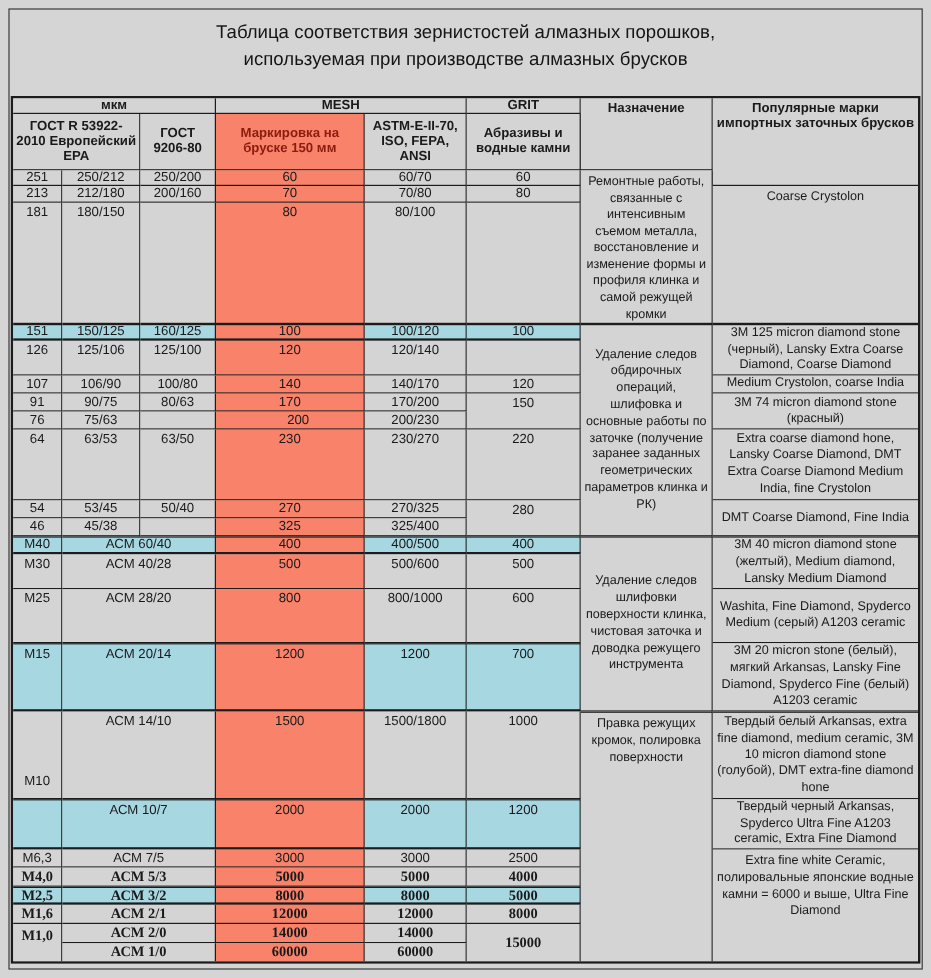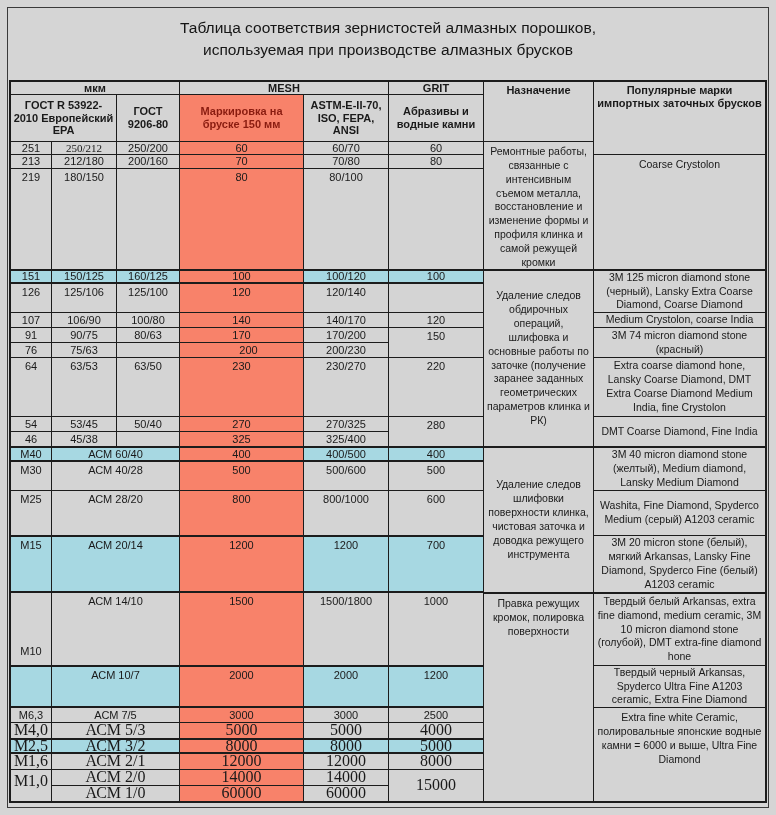--- a/index.html
+++ b/index.html
@@ -21,21 +21,21 @@
         display:flex;align-items:center;justify-content:center;text-align:center;
         font-size:11px;line-height:1.18;overflow:hidden;padding:0 2px;}
   .top{align-items:flex-start;padding-top:2px;}
   .bottom{align-items:flex-end;padding-bottom:7px;}
   .bold{font-weight:700;}
   .red{background:var(--salmon);}
   .redtext{color:var(--salmontx);}
   .cyan{background:var(--cyan);}
   .cyan,.hb{border-top-width:1px;border-bottom-width:2px;}
   .ht{border-top-width:1px;}
-  .serif{font-family:"Liberation Serif",serif;font-size:16px;}
+  .serif{font-family:"Liberation Serif",serif;font-size:12px;font-weight:bold;}
   .small{font-size:10.5px;line-height:1.32;padding:1px 3px;}
   .small.top{padding-top:3px;}
   .pad{padding-top:5px;}
   .last-col{border-right-width:0;}
   .last-row{border-bottom-width:0;}
 </style>
 </head>
 <body>
 
 <div class="page">
@@ -50,41 +50,41 @@
       <div class="cell bold" style="grid-area: 1 / 6 / span 1 / span 1;">GRIT</div>
       <div class="cell bold top" style="grid-area: 1 / 7 / span 2 / span 1;">Назначение</div>
       <div class="cell bold top last-col" style="grid-area: 1 / 8 / span 3 / span 1;">Популярные марки импортных заточных брусков</div>
       <div class="cell bold" style="grid-area: 2 / 1 / span 1 / span 2;">ГОСТ R 53922-2010 Европейский ЕРА</div>
       <div class="cell bold" style="grid-area: 2 / 3 / span 1 / span 1;">ГОСТ 9206-80</div>
       <div class="cell bold red redtext" style="grid-area: 2 / 4 / span 1 / span 1;">Маркировка на бруске 150 мм</div>
       <div class="cell bold" style="grid-area: 2 / 5 / span 1 / span 1;">ASTM-E-II-70, ISO, FEPA, ANSI</div>
       <div class="cell bold" style="grid-area: 2 / 6 / span 1 / span 1;">Абразивы и водные камни</div>
       <div class="cell" style="grid-area: 3 / 1 / span 1 / span 1;">251</div>
       <div class="cell" style="grid-area: 4 / 1 / span 1 / span 1;">213</div>
-      <div class="cell top" style="grid-area: 5 / 1 / span 2 / span 1;">219</div>
+      <div class="cell top" style="grid-area: 5 / 1 / span 2 / span 1;">181</div>
       <div class="cell cyan" style="grid-area: 7 / 1 / span 1 / span 1;">151</div>
       <div class="cell top" style="grid-area: 8 / 1 / span 1 / span 1;">126</div>
       <div class="cell" style="grid-area: 9 / 1 / span 1 / span 1;">107</div>
       <div class="cell" style="grid-area: 10 / 1 / span 1 / span 1;">91</div>
       <div class="cell" style="grid-area: 11 / 1 / span 1 / span 1;">76</div>
       <div class="cell top" style="grid-area: 12 / 1 / span 2 / span 1;">64</div>
       <div class="cell" style="grid-area: 14 / 1 / span 1 / span 1;">54</div>
       <div class="cell" style="grid-area: 15 / 1 / span 1 / span 1;">46</div>
       <div class="cell cyan" style="grid-area: 16 / 1 / span 1 / span 1;">М40</div>
       <div class="cell top" style="grid-area: 17 / 1 / span 1 / span 1;">М30</div>
       <div class="cell top" style="grid-area: 18 / 1 / span 1 / span 1;">М25</div>
       <div class="cell top cyan" style="grid-area: 19 / 1 / span 1 / span 1;">М15</div>
       <div class="cell bottom" style="grid-area: 20 / 1 / span 1 / span 1;">М10</div>
       <div class="cell cyan" style="grid-area: 21 / 1 / span 1 / span 1;"></div>
       <div class="cell" style="grid-area: 22 / 1 / span 1 / span 1;">М6,3</div>
       <div class="cell serif" style="grid-area: 23 / 1 / span 1 / span 1;">М4,0</div>
       <div class="cell serif cyan" style="grid-area: 24 / 1 / span 1 / span 1;">М2,5</div>
       <div class="cell serif" style="grid-area: 25 / 1 / span 1 / span 1;">М1,6</div>
       <div class="cell serif top last-row" style="grid-area: 26 / 1 / span 2 / span 1;">М1,0</div>
-      <div class="cell" style="grid-area: 3 / 2 / span 1 / span 1; font-family: Liberation Serif, serif;">250/212</div>
+      <div class="cell" style="grid-area: 3 / 2 / span 1 / span 1;">250/212</div>
       <div class="cell" style="grid-area: 4 / 2 / span 1 / span 1;">212/180</div>
       <div class="cell top" style="grid-area: 5 / 2 / span 2 / span 1;">180/150</div>
       <div class="cell cyan" style="grid-area: 7 / 2 / span 1 / span 1;">150/125</div>
       <div class="cell top" style="grid-area: 8 / 2 / span 1 / span 1;">125/106</div>
       <div class="cell" style="grid-area: 9 / 2 / span 1 / span 1;">106/90</div>
       <div class="cell" style="grid-area: 10 / 2 / span 1 / span 1;">90/75</div>
       <div class="cell" style="grid-area: 11 / 2 / span 1 / span 1;">75/63</div>
       <div class="cell top" style="grid-area: 12 / 2 / span 2 / span 1;">63/53</div>
       <div class="cell" style="grid-area: 14 / 2 / span 1 / span 1;">53/45</div>
       <div class="cell" style="grid-area: 15 / 2 / span 1 / span 1;">45/38</div>

